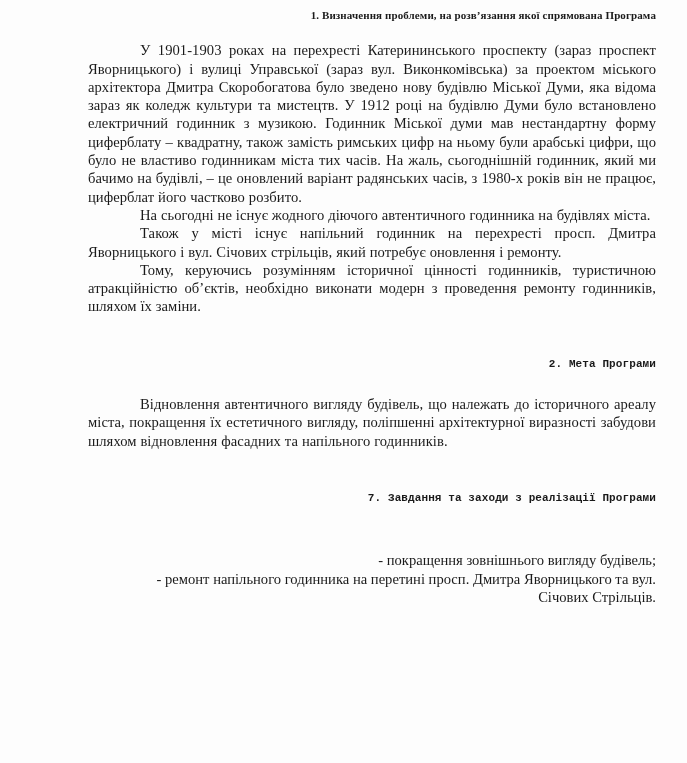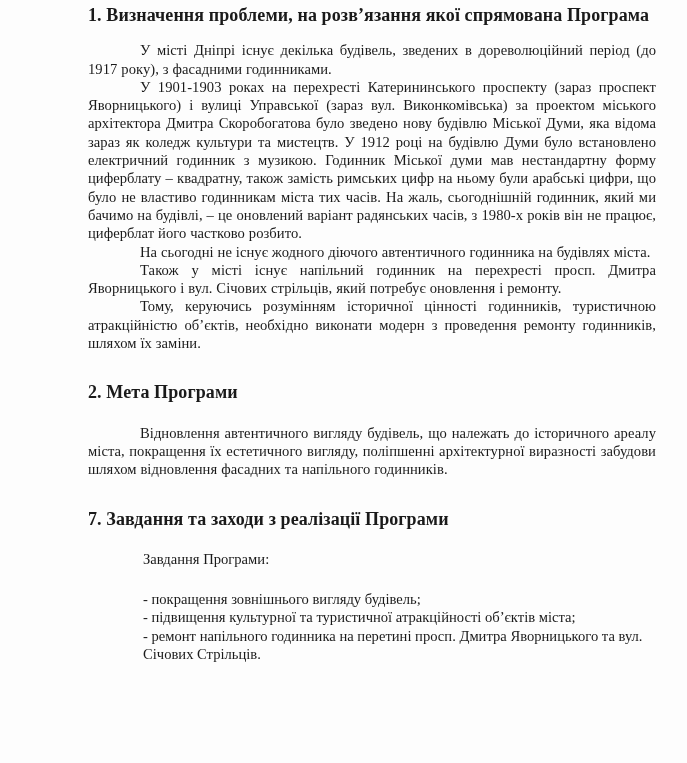--- a/index.html
+++ b/index.html
@@ -23,30 +23,31 @@
     box-sizing: border-box;
     padding: 0;
   }
   .content {
     position: absolute;
     left: 88px;
     top: 6px;
     width: 568px;
   }
   .heading {
-    text-align: left;
+    text-align: right;
     font-weight: bold;
-    font-size: 18px;
+    font-size: 11px;
     line-height: 18.3px;
     letter-spacing: 0.1px;
     margin: 0;
     white-space: nowrap;
   }
   .heading.h2 {
-    margin-top: 4px;
+    margin-top: 12px;
+    font-family: Liberation Mono, monospace;
   }
   p.body {
     margin: 0;
     font-size: 14.6px;
     line-height: 18.3px;
     text-align: justify;
     text-indent: 52px;
     letter-spacing: 0.05px;
     word-spacing: 0.2px;
     hyphens: none;
@@ -68,35 +69,34 @@
   ul.task-list {
     list-style: none;
     margin: 0;
     padding: 0 0 0 55px;
     font-size: 14.6px;
     line-height: 18.3px;
   }
   ul.task-list li {
     margin: 0;
     padding: 0;
-    text-align: left;
+    text-align: right;
     text-indent: 0;
   }
 </style>
 </head>
 <body>
 
 <div class="page">
   <div class="content">
 
     <h1 class="heading">1. Визначення проблеми, на розв’язання якої спрямована Програма</h1>
 
     <div class="spacer-sm"></div>
 
-    <p class="body last-line-left">У місті Дніпрі існує декілька будівель, зведених в дореволюційний період (до 1917 року), з фасадними годинниками.</p>
 
     <p class="body">У 1901-1903 роках на перехресті Катерининського проспекту (зараз проспект Яворницького) і вулиці Управської (зараз вул. Виконкомівська) за проектом міського архітектора Дмитра Скоробогатова було зведено нову будівлю Міської Думи, яка відома зараз як коледж культури та мистецтв. У 1912 році на будівлю Думи було встановлено електричний годинник з музикою. Годинник Міської думи мав нестандартну форму циферблату – квадратну, також замість римських цифр на ньому були арабські цифри, що було не властиво годинникам міста тих часів. На жаль, сьогоднішній годинник, який ми бачимо на будівлі, – це оновлений варіант радянських часів, з 1980-х років він не працює, циферблат його частково розбито.</p>
 
 
     <p class="body last-line-left">На сьогодні не існує жодного діючого автентичного годинника на будівлях міста.</p>
 
     <p class="body last-line-left">Також у місті існує напільний годинник на перехресті просп. Дмитра Яворницького і вул. Січових стрільців, який потребує оновлення і ремонту.</p>
 
     <p class="body last-line-left">Тому, керуючись розумінням історичної цінності годинників, туристичною атракційністю об’єктів, необхідно виконати модерн з проведення ремонту годинників, шляхом їх заміни.</p>
 
@@ -107,24 +107,22 @@
     <div class="spacer-md"></div>
 
     <p class="body">Відновлення автентичного вигляду будівель, що належать до історичного ареалу міста, покращення їх естетичного вигляду, поліпшенні архітектурної виразності забудови шляхом відновлення фасадних та напільного годинників.</p>
 
     <div class="spacer-lg"></div>
 
     <h2 class="heading h2">7. Завдання та заходи з реалізації Програми</h2>
 
     <div class="spacer-md"></div>
 
-    <p class="tasks-label">Завдання Програми:</p>
 
     <div class="spacer-md"></div>
 
     <ul class="task-list">
       <li>- покращення зовнішнього вигляду будівель;</li>
-      <li>- підвищення культурної та туристичної атракційності об’єктів міста;</li>
       <li>- ремонт напільного годинника на перетині просп. Дмитра Яворницького та вул. Січових Стрільців.</li>
     </ul>
 
   </div>
 </div>
 
 </body></html>

